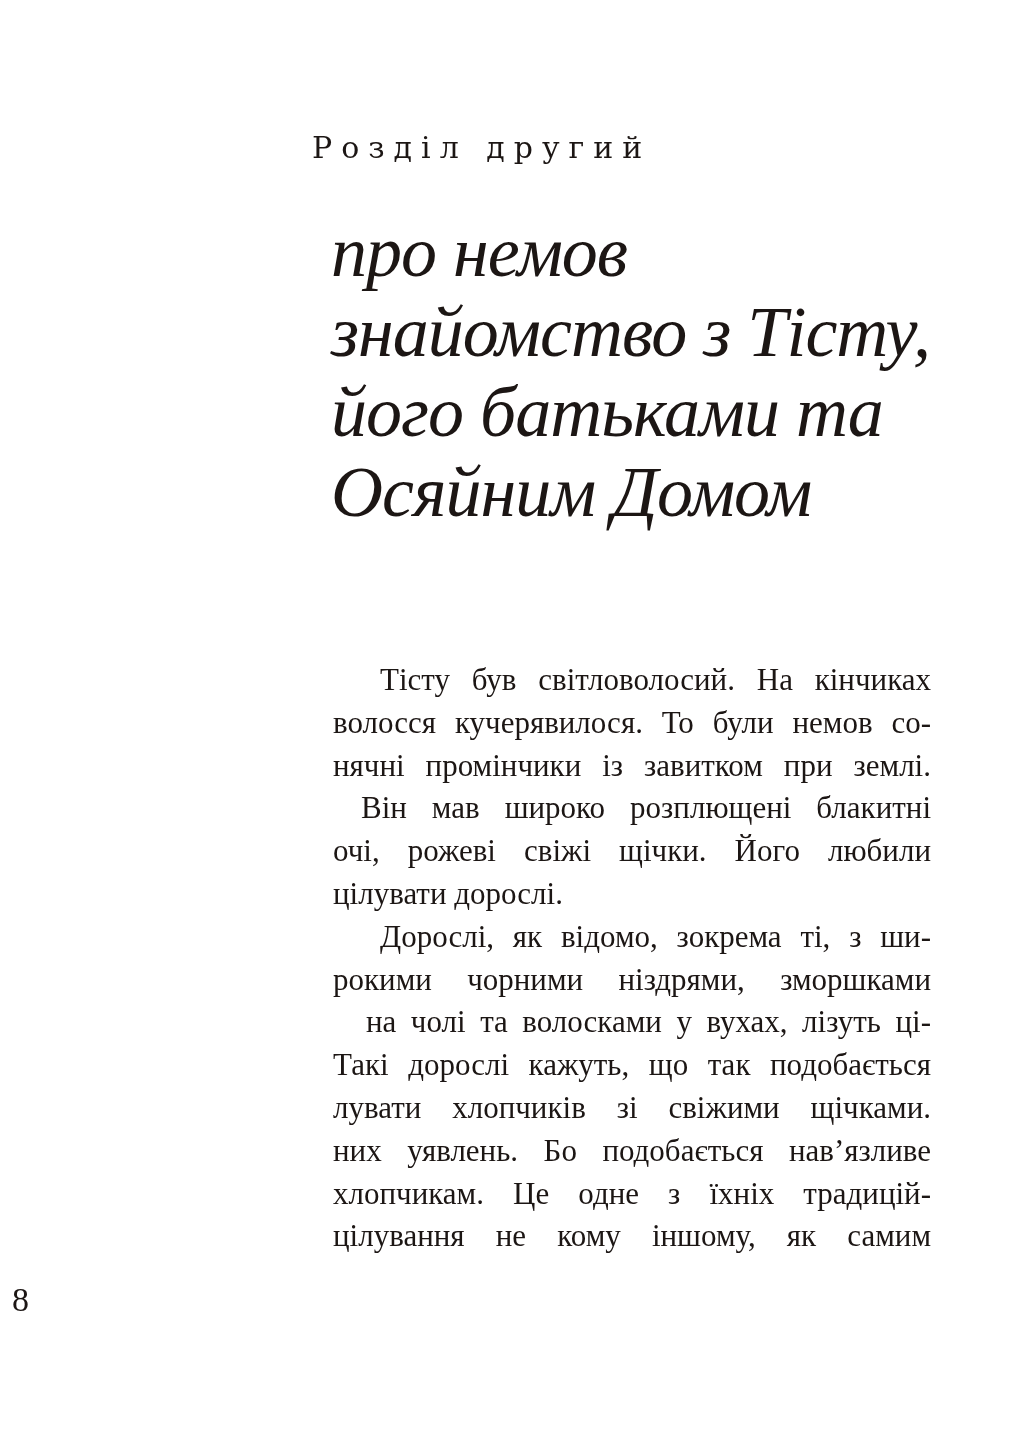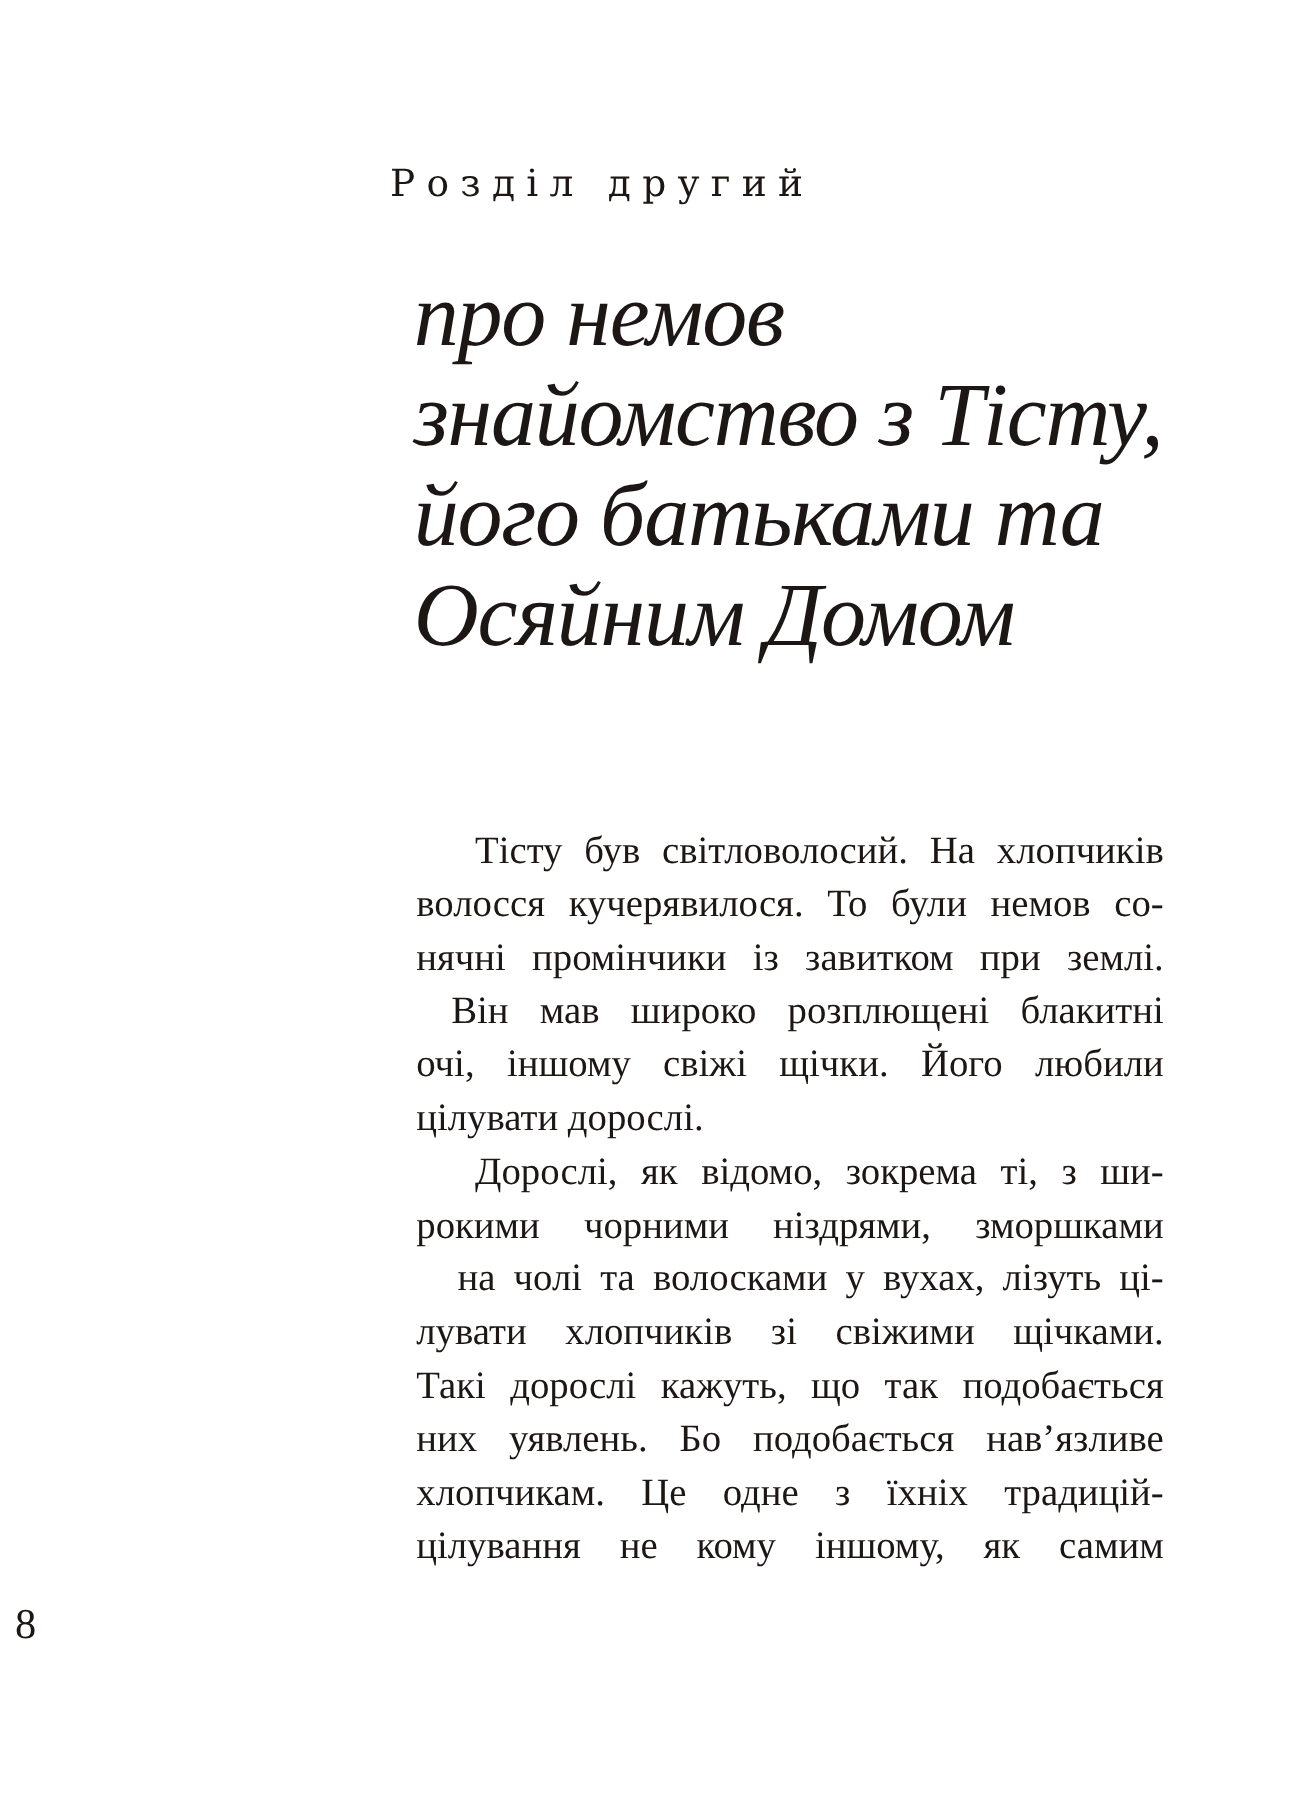--- a/index.html
+++ b/index.html
@@ -67,33 +67,33 @@
 
   <div class="chapter-title">
     <div class="tline">про немов</div>
     <div class="tline">знайомство з Тісту,</div>
     <div class="tline">його батьками та</div>
     <div class="tline">Осяйним Домом</div>
   </div>
 
   <div class="body-text">
     <div>
-      <div class="bline indent" style="white-space: normal;">Тісту був світловолосий. На хлопчиків</div>
+      <div class="bline indent" style="white-space: normal;">Тісту був світловолосий. На кінчиках</div>
       <div class="bline" style="white-space: normal;">волосся кучерявилося. То були немов со-</div>
       <div class="bline" style="white-space: normal;">нячні промінчики із завитком при землі.</div>
       <div class="bline" style="white-space: normal; margin-left: 28px;">Він мав широко розплющені блакитні</div>
-      <div class="bline" style="white-space: normal;">очі, іншому свіжі щічки. Його любили</div>
+      <div class="bline" style="white-space: normal;">очі, рожеві свіжі щічки. Його любили</div>
       <div class="bline last">цілувати дорослі.</div>
     </div>
     <div>
       <div class="bline indent" style="white-space: normal;">Дорослі, як відомо, зокрема ті, з ши-</div>
       <div class="bline" style="white-space: normal;">рокими чорними ніздрями, зморшками</div>
       <div class="bline" style="white-space: normal; margin-left: 33px;">на чолі та волосками у вухах, лізуть ці-</div>
+      <div class="bline" style="white-space: normal;">Такі дорослі кажуть, що так подобається</div>
       <div class="bline" style="white-space: normal;">лувати хлопчиків зі свіжими щічками.</div>
-      <div class="bline" style="white-space: normal;">Такі дорослі кажуть, що так подобається</div>
       <div class="bline" style="white-space: normal;">них уявлень. Бо подобається нав’язливе</div>
       <div class="bline" style="white-space: normal;">хлопчикам. Це одне з їхніх традицій-</div>
       <div class="bline" style="white-space: normal;">цілування не кому іншому, як самим</div>
     </div>
   </div>
 
   <div class="page-number">8</div>
 
 </div>
 

